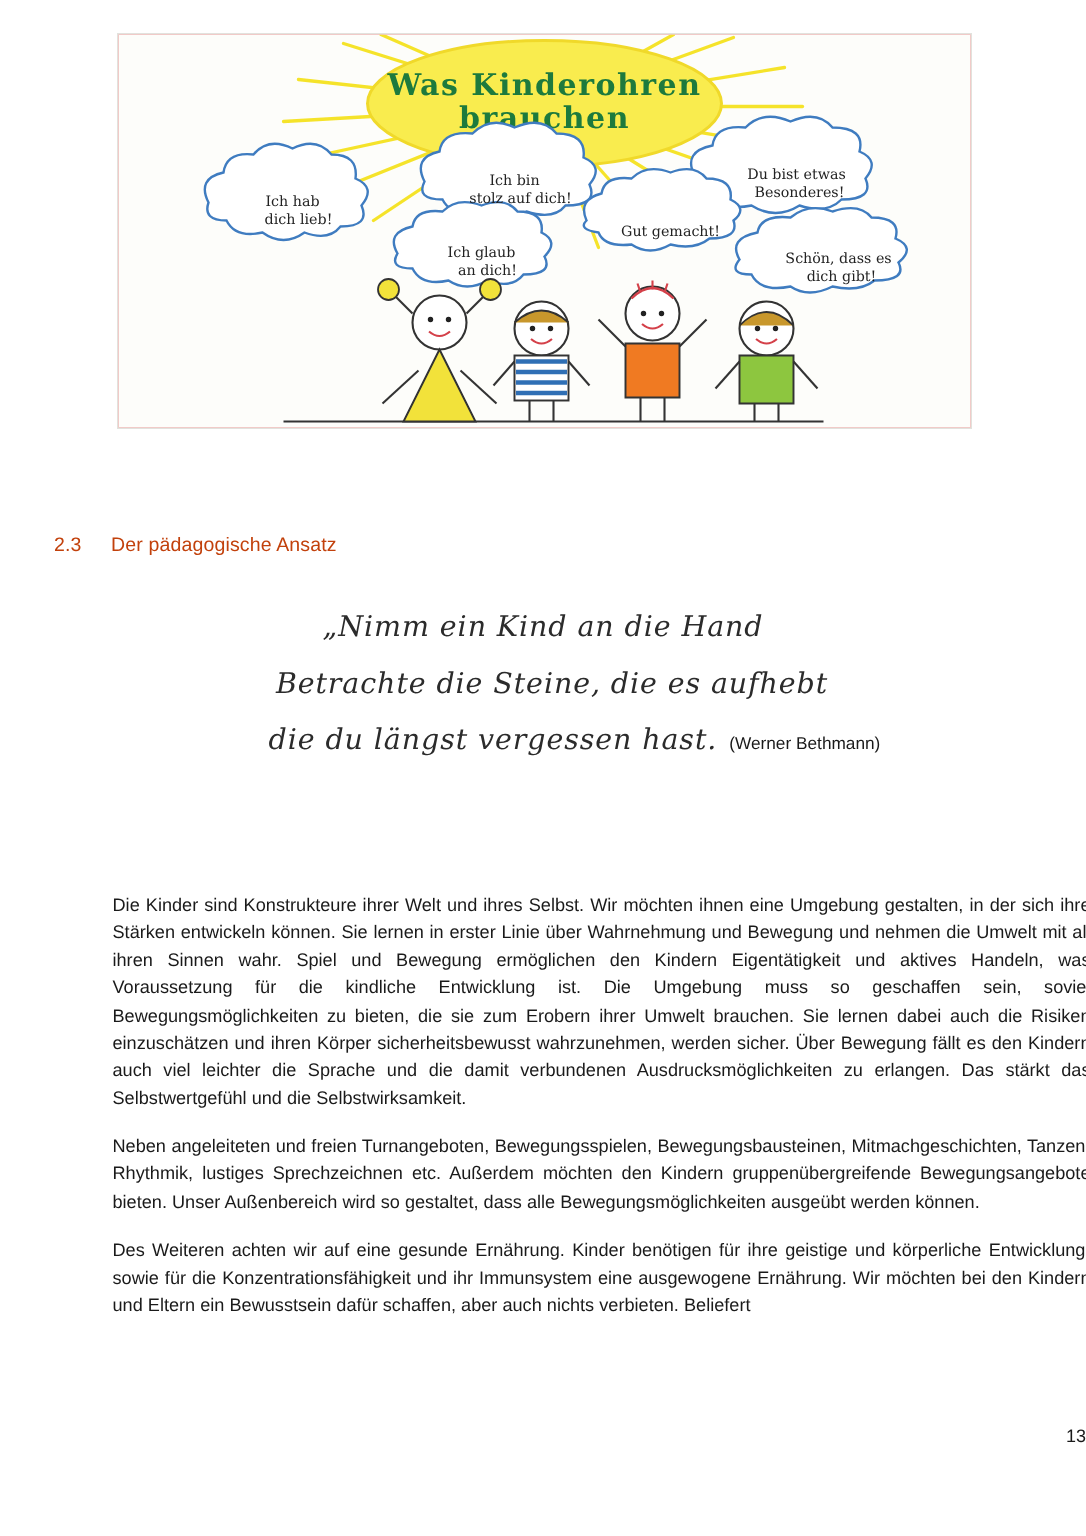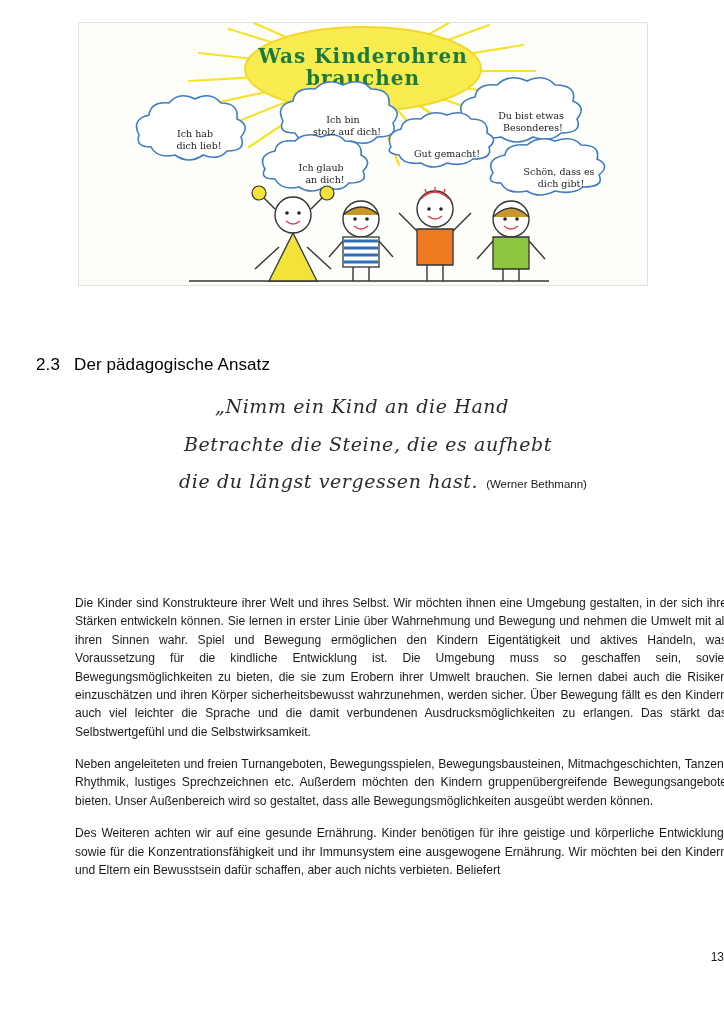--- a/index.html
+++ b/index.html
@@ -34,34 +34,34 @@
     border: 1px solid #e2e2dd;
     overflow: hidden;
   }
   .figure svg { display: block; }
 
   
   .section-heading {
     position: absolute;
     left: 36px;
     top: 355px;
-    font-size: 17px;
-    color: #000000;
+    font-size: 13px;
+    color: #c2410c;
     letter-spacing: 0.1px;
   }
   .section-heading .num {
     display: inline-block;
     width: 38px;
   }
 
   
   .poem {
     position: absolute;
     left: 36px;
-    top: 388px;
+    top: 400px;
     width: 652px;
     text-align: center;
     font-family: "DejaVu Serif", serif;
     color: #2b2b2b;
   }
   .poem .line {
     font-size: 19px;
     font-style: italic;
     line-height: 1.98;
     white-space: nowrap;

